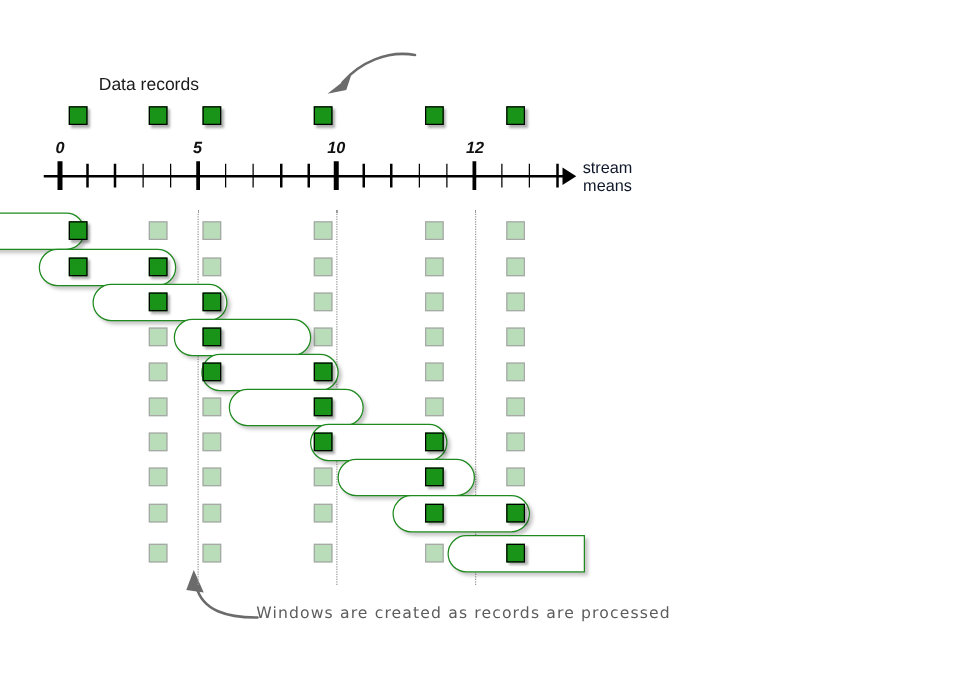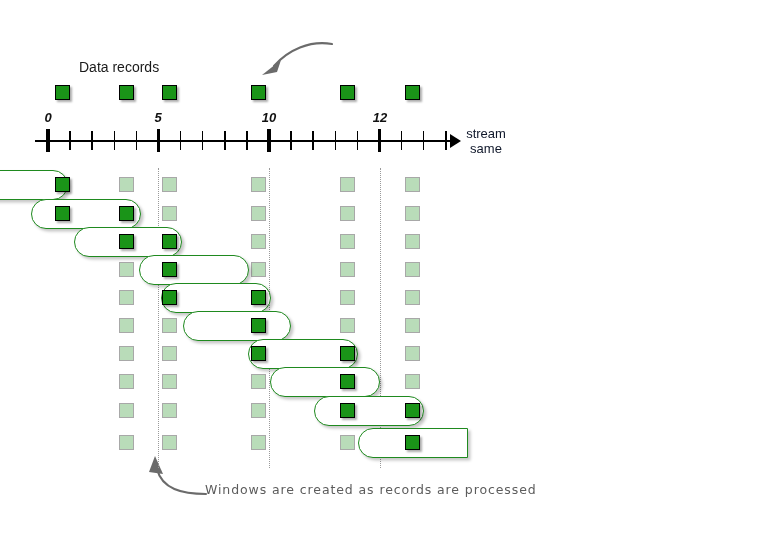--- a/index.html
+++ b/index.html
@@ -167,21 +167,21 @@
 
   <svg class="abs arrow-svg" style="left:140px; top:455px;" width="72" height="48">
     <path d="M 66 39 C 42 39, 22 34, 17 14" stroke="#6b6b6b" stroke-width="2.1" fill="none" stroke-linecap="round"></path>
     <path d="M 15 1 L 23 19 L 9 17 Z" fill="#6b6b6b"></path>
   </svg>
 
   <div class="abs" id="axis-line"></div>
   <div class="abs" id="axis-arrow"></div>
   <div class="abs" id="stream-time">
     <div>stream</div>
-    <div>same</div>
+    <div>means</div>
   </div>
 
   <div id="ticks-layer">
       <div class="abs tick major" style="left: 46.4px;"></div>
       <div class="abs tick" style="left: 69.35px;"></div>
       <div class="abs tick" style="left: 91.45px;"></div>
       <div class="abs tick" style="left: 113.55px;"></div>
       <div class="abs tick" style="left: 135.65px;"></div>
       <div class="abs tick major" style="left: 156.9px;"></div>
       <div class="abs tick" style="left: 179.85px;"></div>

